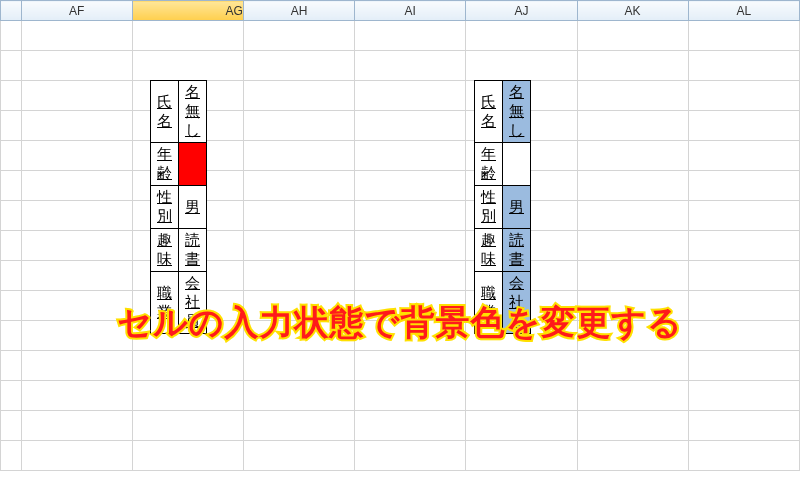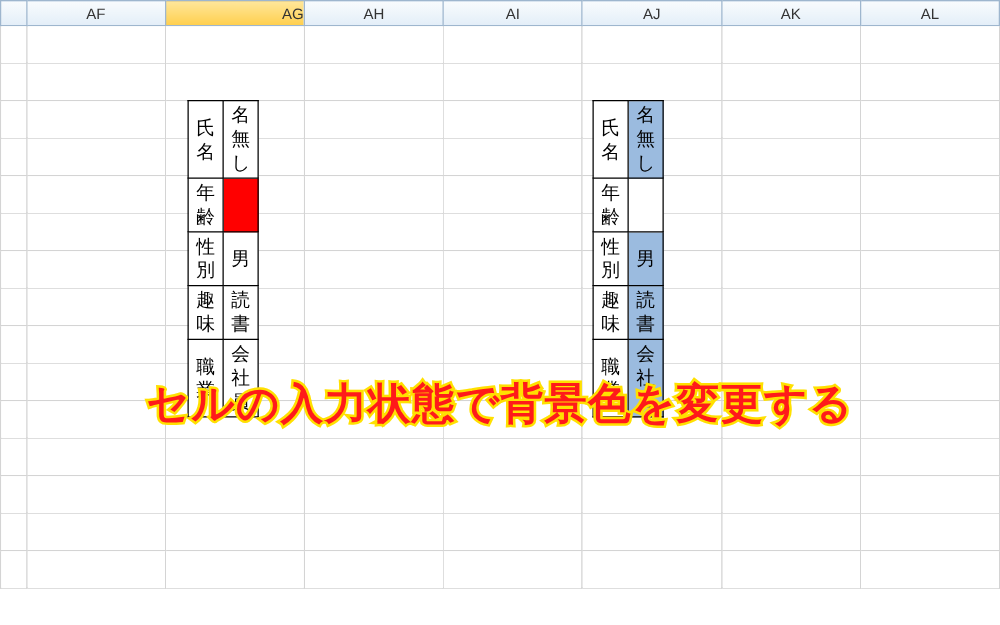--- a/index.html
+++ b/index.html
@@ -49,20 +49,21 @@
     .col-narrow { width: 20px; }
 
     .data-area {
       position: absolute;
       top: 80px;
       left: 0;
     }
     .dtable {
       border-collapse: collapse;
       position: absolute;
+      text-decoration: underline;
     }
     .dtable.t1 { left: 150px; top: 0; }
     .dtable.t2 { left: 474px; top: 0; }
     .dtable td {
       border: 1px solid #000;
       width: 107px;
       height: 30px;
       padding: 2px 6px;
       font-size: 15px;
       vertical-align: middle;

